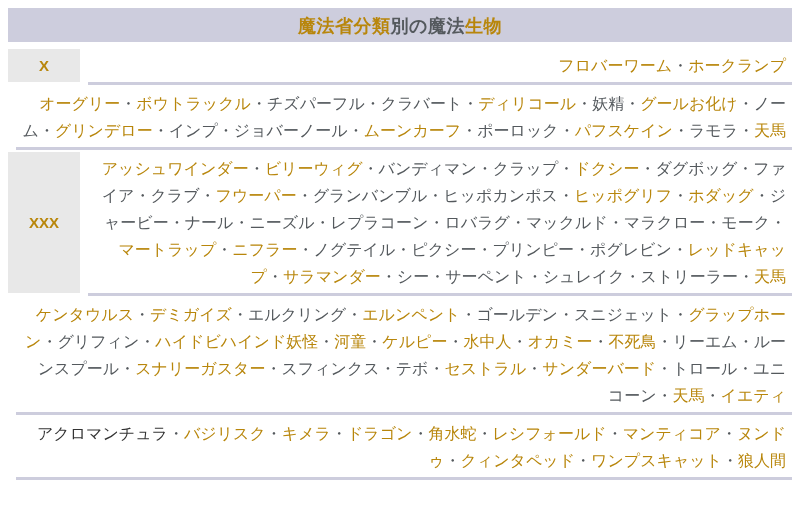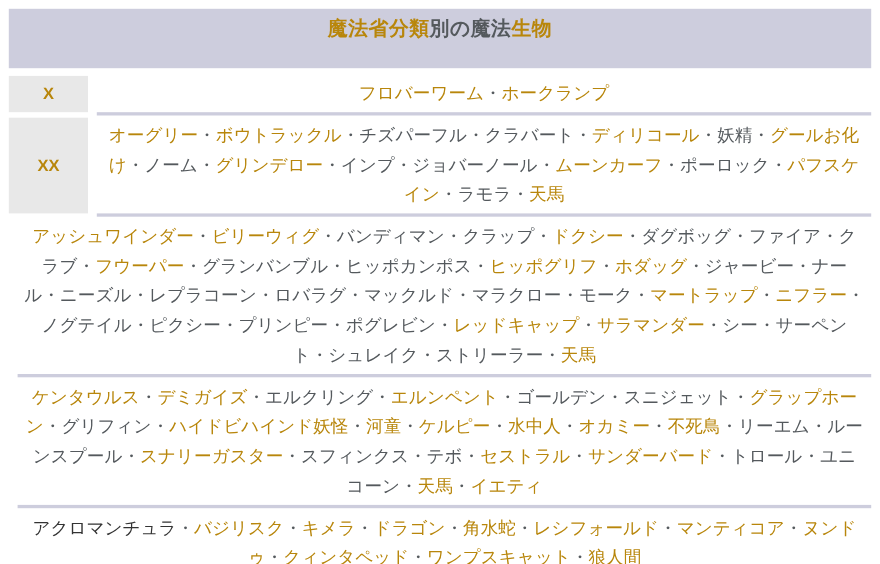--- a/index.html
+++ b/index.html
@@ -10,21 +10,21 @@
   }
   .navbox{
     width:784px;
     margin:8px auto 0 auto;
   }
   .navbox-title{
     background:var(--title-bg,#cdcddd);
     text-align:center;
     font-size:18px;
     font-weight:bold;
-    padding:6px 0 24px 0;
+    padding:6px 0 4px 0;
     margin-bottom:7px;
     letter-spacing:0.5px;
   }
   .row{
     display:flex;
     align-items:stretch;
   }
   .label{
     flex:0 0 72px;
     background:var(--label-bg,#e8e8e8);
@@ -33,21 +33,21 @@
     justify-content:center;
     font-weight:bold;
     font-size:15px;
     color:var(--gold,#b8860b);
     margin-bottom:5px;
     cursor:pointer;
   }
   .list{
     flex:1;
     margin-left:8px;
-    text-align:center;
+    text-align:right;
     font-size:16px;
     line-height:27px;
     padding:3px 6px 3px 6px;
     border-bottom:3px solid var(--title-bg,#cdcddd);
     margin-bottom:2px;
     color:var(--plain,#54595d);
     word-break:break-all;
   }
   .link{color:var(--gold,#b8860b);cursor:pointer;}
   .plain{color:var(--plain,#54595d);}
@@ -60,24 +60,24 @@
 <div class="navbox">
   <div class="navbox-title">
     <span class="link">魔法省分類</span><span class="plain">別の魔法</span><span class="link">生物</span>
   </div>
   <div>
       <div class="row">
         <div class="label">X</div>
         <div class="list"><span class="link">フロバーワーム</span><span class="sep">・</span><span class="link">ホークランプ</span></div>
       </div>
       <div class="row">
-        <div class="label">XX</div>
         <div class="list"><span class="link">オーグリー</span><span class="sep">・</span><span class="link">ボウトラックル</span><span class="sep">・</span><span class="plain">チズパーフル</span><span class="sep">・</span><span class="plain">クラバート</span><span class="sep">・</span><span class="link">ディリコール</span><span class="sep">・</span><span class="plain">妖精</span><span class="sep">・</span><span class="link">グールお化け</span><span class="sep">・</span><span class="plain">ノーム</span><span class="sep">・</span><span class="link">グリンデロー</span><span class="sep">・</span><span class="plain">インプ</span><span class="sep">・</span><span class="plain">ジョバーノール</span><span class="sep">・</span><span class="link">ムーンカーフ</span><span class="sep">・</span><span class="plain">ポーロック</span><span class="sep">・</span><span class="link">パフスケイン</span><span class="sep">・</span><span class="plain">ラモラ</span><span class="sep">・</span><span class="link">天馬</span></div>
       </div>
       <div class="row">
+        <div class="label">XXX</div>
         <div class="list"><span class="link">アッシュワインダー</span><span class="sep">・</span><span class="link">ビリーウィグ</span><span class="sep">・</span><span class="plain">バンディマン</span><span class="sep">・</span><span class="plain">クラップ</span><span class="sep">・</span><span class="link">ドクシー</span><span class="sep">・</span><span class="plain">ダグボッグ</span><span class="sep">・</span><span class="plain">ファイア・クラブ</span><span class="sep">・</span><span class="link">フウーパー</span><span class="sep">・</span><span class="plain">グランバンブル</span><span class="sep">・</span><span class="plain">ヒッポカンポス</span><span class="sep">・</span><span class="link">ヒッポグリフ</span><span class="sep">・</span><span class="link">ホダッグ</span><span class="sep">・</span><span class="plain">ジャービー</span><span class="sep">・</span><span class="plain">ナール</span><span class="sep">・</span><span class="plain">ニーズル</span><span class="sep">・</span><span class="plain">レプラコーン</span><span class="sep">・</span><span class="plain">ロバラグ</span><span class="sep">・</span><span class="plain">マックルド・マラクロー</span><span class="sep">・</span><span class="plain">モーク</span><span class="sep">・</span><span class="link">マートラップ</span><span class="sep">・</span><span class="link">ニフラー</span><span class="sep">・</span><span class="plain">ノグテイル</span><span class="sep">・</span><span class="plain">ピクシー</span><span class="sep">・</span><span class="plain">プリンピー</span><span class="sep">・</span><span class="plain">ポグレビン</span><span class="sep">・</span><span class="link">レッドキャップ</span><span class="sep">・</span><span class="link">サラマンダー</span><span class="sep">・</span><span class="plain">シー・サーペント</span><span class="sep">・</span><span class="plain">シュレイク</span><span class="sep">・</span><span class="plain">ストリーラー</span><span class="sep">・</span><span class="link">天馬</span></div>
       </div>
       <div class="row">
         <div class="list"><span class="link">ケンタウルス</span><span class="sep">・</span><span class="link">デミガイズ</span><span class="sep">・</span><span class="plain">エルクリング</span><span class="sep">・</span><span class="link">エルンペント</span><span class="sep">・</span><span class="plain">ゴールデン・スニジェット</span><span class="sep">・</span><span class="link">グラップホーン</span><span class="sep">・</span><span class="plain">グリフィン</span><span class="sep">・</span><span class="link">ハイドビハインド妖怪</span><span class="sep">・</span><span class="link">河童</span><span class="sep">・</span><span class="link">ケルピー</span><span class="sep">・</span><span class="link">水中人</span><span class="sep">・</span><span class="link">オカミー</span><span class="sep">・</span><span class="link">不死鳥</span><span class="sep">・</span><span class="plain">リーエム</span><span class="sep">・</span><span class="plain">ルーンスプール</span><span class="sep">・</span><span class="link">スナリーガスター</span><span class="sep">・</span><span class="plain">スフィンクス</span><span class="sep">・</span><span class="plain">テボ</span><span class="sep">・</span><span class="link">セストラル</span><span class="sep">・</span><span class="link">サンダーバード</span><span class="sep">・</span><span class="plain">トロール</span><span class="sep">・</span><span class="plain">ユニコーン</span><span class="sep">・</span><span class="link">天馬</span><span class="sep">・</span><span class="link">イエティ</span></div>
       </div>
       <div class="row">
         <div class="list"><span class="current">アクロマンチュラ</span><span class="sep">・</span><span class="link">バジリスク</span><span class="sep">・</span><span class="link">キメラ</span><span class="sep">・</span><span class="link">ドラゴン</span><span class="sep">・</span><span class="link">角水蛇</span><span class="sep">・</span><span class="link">レシフォールド</span><span class="sep">・</span><span class="link">マンティコア</span><span class="sep">・</span><span class="link">ヌンドゥ</span><span class="sep">・</span><span class="link">クィンタペッド</span><span class="sep">・</span><span class="link">ワンプスキャット</span><span class="sep">・</span><span class="link">狼人間</span></div>
       </div>
     </div>
 </div>

